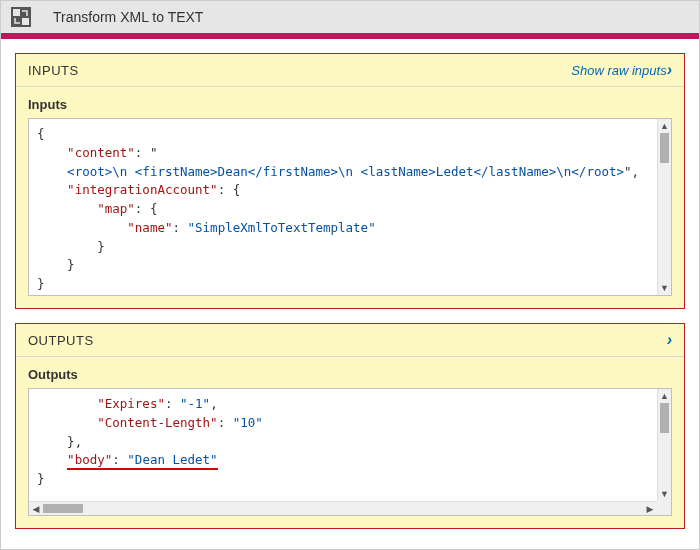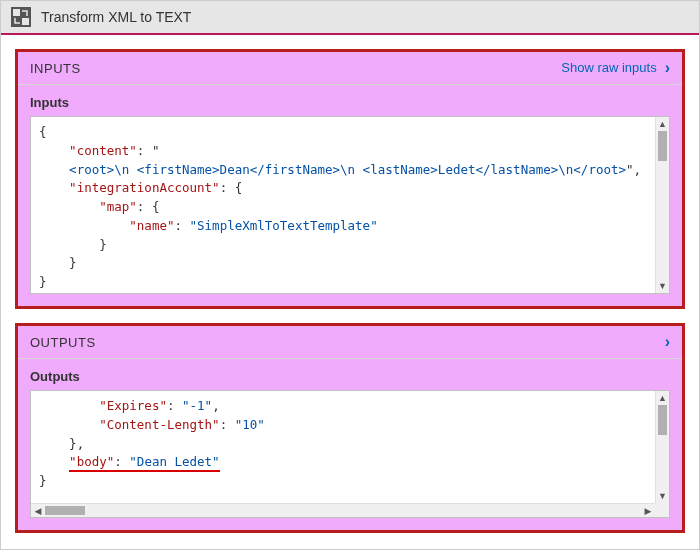--- a/index.html
+++ b/index.html
@@ -10,61 +10,62 @@
     color: #333;
     width: 700px;
     height: 550px;
     overflow: hidden;
     border: 1px solid #ccc;
   }
   .titlebar {
     display: flex;
     align-items: center;
     background: #e6e6e6;
-    border-bottom: 2px solid #be185d;
+    border-bottom: 6px solid #be185d;
     padding: 6px 10px;
-    gap: 10px;
+    gap: 22px;
   }
   .titlebar .icon {
     width: 20px; height: 20px;
     display: flex; align-items: center; justify-content: center;
   }
   .titlebar .title {
     font-size: 14px;
     color: #333;
   }
   .content {
     padding: 14px;
     display: flex;
     flex-direction: column;
     gap: 14px;
   }
   .panel {
-    border: 3px solid #b91c1c;
-    background: #f0abfc;
+    border: 1px solid #b91c1c;
+    background: #fef9c3;
   }
   .panel-header {
     display: flex;
     align-items: center;
     justify-content: space-between;
     padding: 8px 12px;
     border-bottom: 1px solid #d8d8d8;
   }
   .panel-header .label {
     font-size: 13px;
     letter-spacing: 0.5px;
     color: #333;
   }
   .rawlink {
     display: flex;
-    align-items: flex-start;
-    gap: 8px;
+    align-items: center;
+    gap: 0;
     color: #0067b8;
     cursor: pointer;
     font-size: 13px;
+    font-style: italic;
   }
   .chev { font-size: 16px; color: #0067b8; font-weight: bold; line-height: 1; }
   .panel-body {
     padding: 10px 12px 12px 12px;
   }
   .sub-label {
     font-size: 13px;
     font-weight: 600;
     color: #333;
     margin-bottom: 6px;

